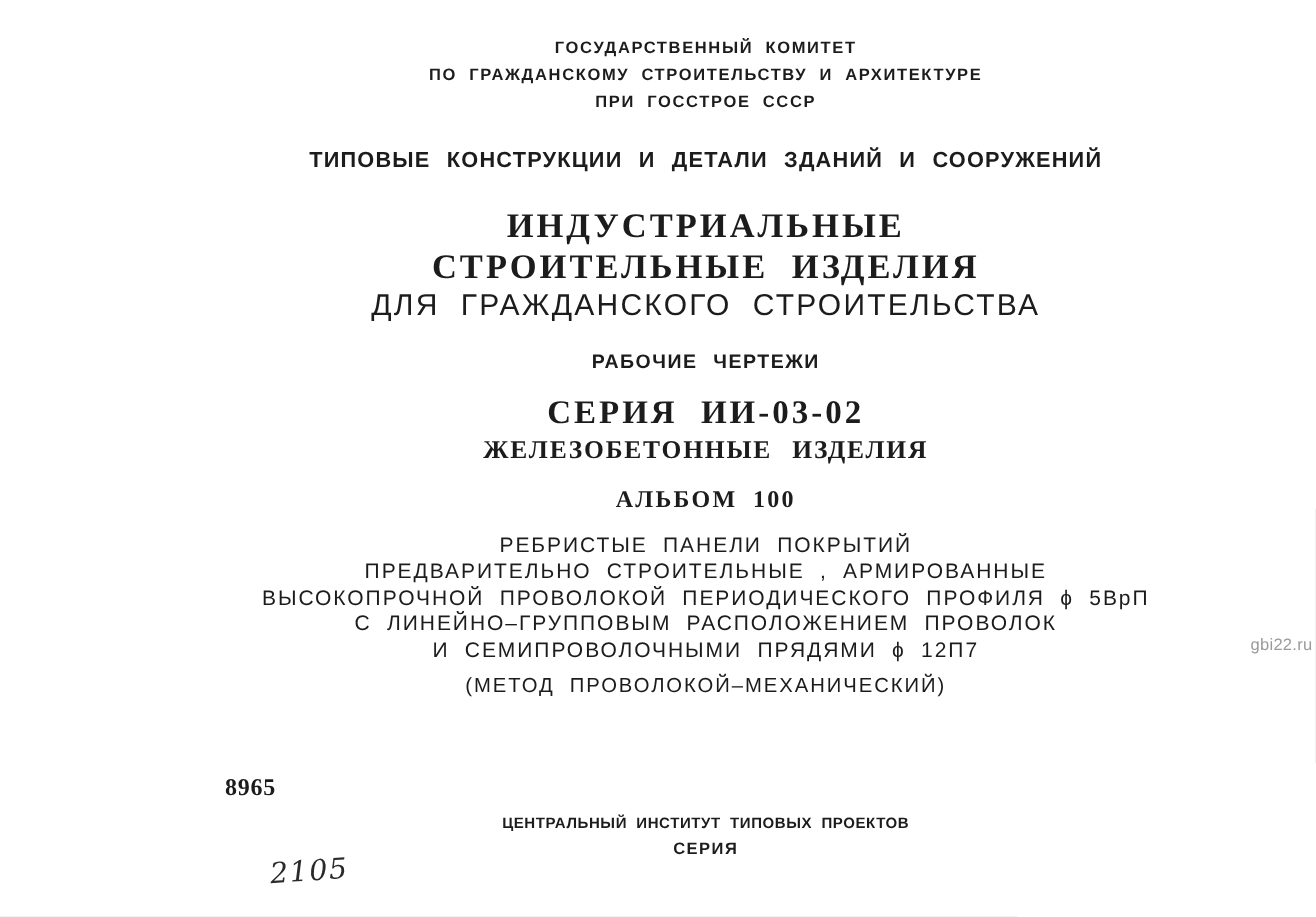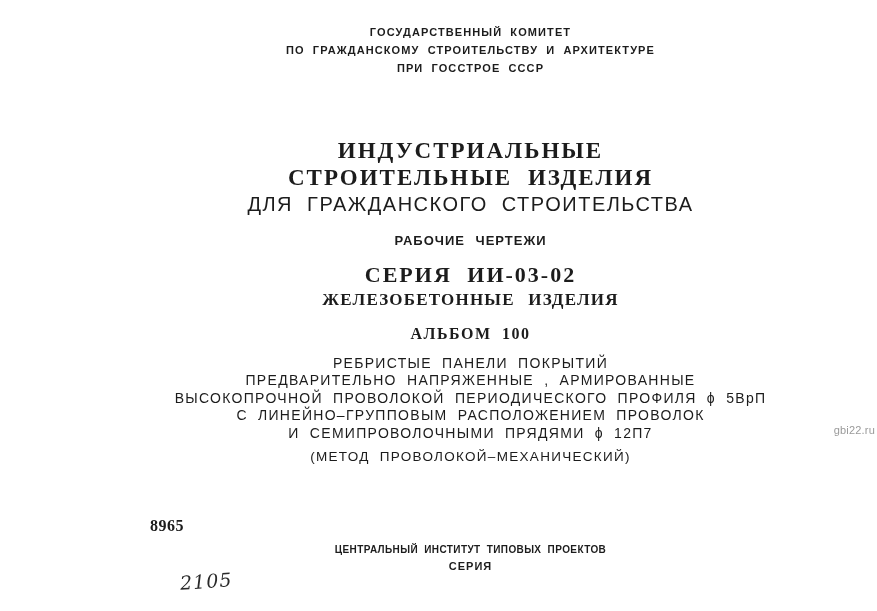--- a/index.html
+++ b/index.html
@@ -129,38 +129,39 @@
 <body>
 
 <div class="page">
 
   <div class="cblock hdr">
     <div>ГОСУДАРСТВЕННЫЙ КОМИТЕТ</div>
     <div>ПО ГРАЖДАНСКОМУ СТРОИТЕЛЬСТВУ И АРХИТЕКТУРЕ</div>
     <div>ПРИ ГОССТРОЕ СССР</div>
   </div>
 
+  <div class="cblock series-line">ТИПОВЫЕ КОНСТРУКЦИИ И ДЕТАЛИ ЗДАНИЙ И СООРУЖЕНИЙ</div>
 
   <div class="cblock main-title">
     <div class="t1">ИНДУСТРИАЛЬНЫЕ</div>
     <div class="t2">СТРОИТЕЛЬНЫЕ ИЗДЕЛИЯ</div>
     <div class="t3">ДЛЯ ГРАЖДАНСКОГО СТРОИТЕЛЬСТВА</div>
   </div>
 
   <div class="cblock work-drawings">РАБОЧИЕ ЧЕРТЕЖИ</div>
 
   <div class="cblock series-num">
     <div class="s1">СЕРИЯ ИИ-03-02</div>
     <div class="s2">ЖЕЛЕЗОБЕТОННЫЕ ИЗДЕЛИЯ</div>
   </div>
 
   <div class="cblock album">
     <div class="album-title">АЛЬБОМ 100</div>
     <div>РЕБРИСТЫЕ ПАНЕЛИ ПОКРЫТИЙ</div>
-    <div>ПРЕДВАРИТЕЛЬНО НАПРЯЖЕННЫЕ , АРМИРОВАННЫЕ</div>
+    <div>ПРЕДВАРИТЕЛЬНО СТРОИТЕЛЬНЫЕ , АРМИРОВАННЫЕ</div>
     <div>ВЫСОКОПРОЧНОЙ ПРОВОЛОКОЙ ПЕРИОДИЧЕСКОГО ПРОФИЛЯ ϕ 5ВрП</div>
     <div>С ЛИНЕЙНО–ГРУППОВЫМ РАСПОЛОЖЕНИЕМ ПРОВОЛОК</div>
     <div>И СЕМИПРОВОЛОЧНЫМИ ПРЯДЯМИ ϕ 12П7</div>
     <div class="method">(МЕТОД ПРОВОЛОКОЙ–МЕХАНИЧЕСКИЙ)</div>
   </div>
 
   <div class="order-num">8965</div>
 
   <div class="cblock publisher">
     <div>ЦЕНТРАЛЬНЫЙ ИНСТИТУТ ТИПОВЫХ ПРОЕКТОВ</div>

